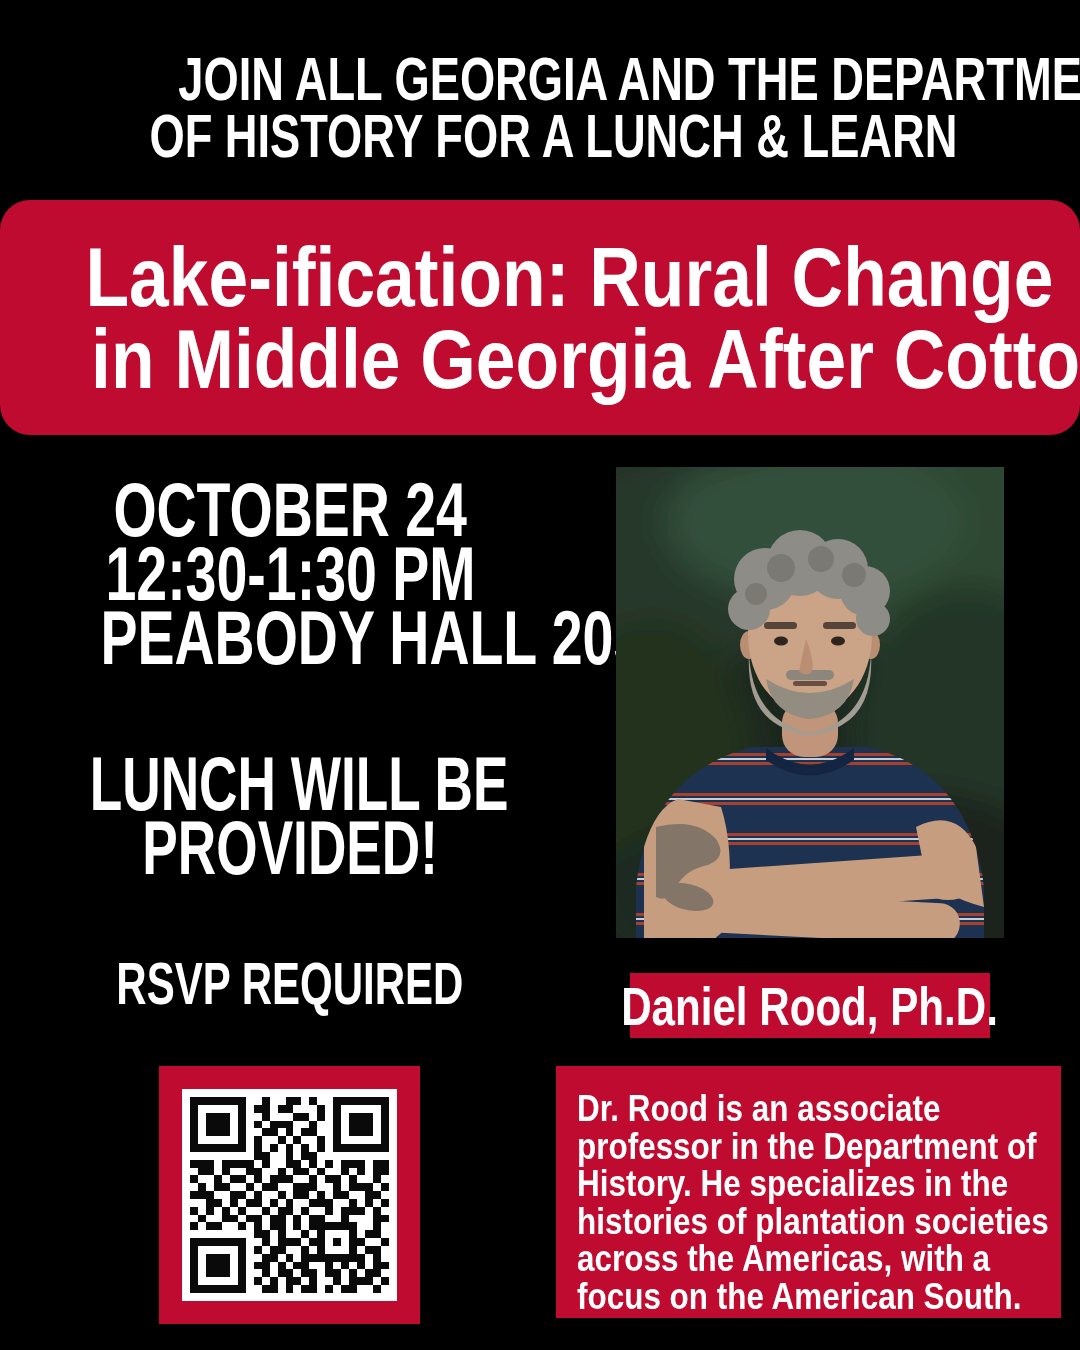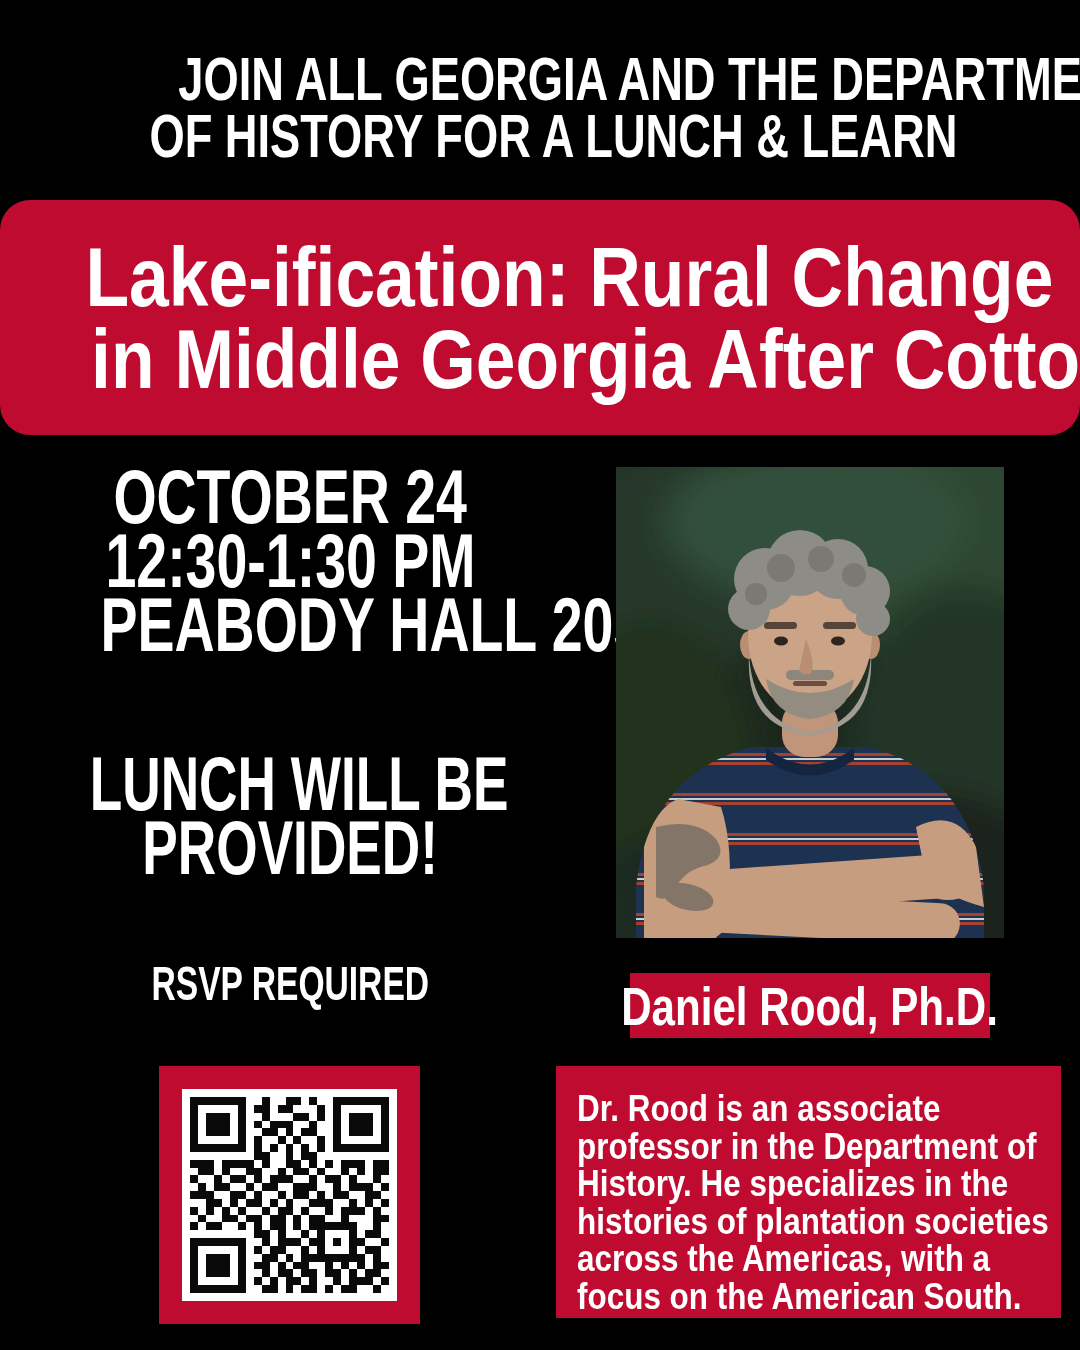--- a/index.html
+++ b/index.html
@@ -16,30 +16,30 @@
   #header-section .line{font-size:62px;line-height:57px;}
   #header-section .cond{transform:scaleX(0.73);}
 
   
   #title-banner{position:absolute;left:0;top:200px;width:1080px;height:235px;
     display:flex;flex-direction:column;justify-content:center;border-radius:30px;}
   #title-banner .line{font-size:84px;line-height:82px;}
   #title-banner .cond{transform:scaleX(0.85);}
 
   
-  #event-details{position:absolute;left:0;top:465px;width:580px;}
+  #event-details{position:absolute;left:0;top:478px;width:580px;}
   #event-details .line{font-size:76px;line-height:64px;}
   #event-details .cond{transform:scaleX(0.73);}
 
   #lunch-note{position:absolute;left:0;top:752px;width:580px;}
   #lunch-note .line{font-size:76px;line-height:64px;}
   #lunch-note .cond{transform:scaleX(0.70);}
 
   #rsvp-note{position:absolute;left:0;top:952px;width:580px;}
-  #rsvp-note .line{font-size:48px;line-height:64px;}
+  #rsvp-note .line{font-size:60px;line-height:64px;}
   #rsvp-note .cond{transform:scaleX(0.70);}
 
   
   #speaker-photo{position:absolute;left:616px;top:467px;width:388px;height:471px;display:block;}
 
   
   #speaker-name-label{position:absolute;left:630px;top:973px;width:360px;height:65px;
     display:flex;align-items:center;justify-content:center;}
   #speaker-name-label .line{font-size:54px;}
   #speaker-name-label .cond{transform:scaleX(0.78);}

